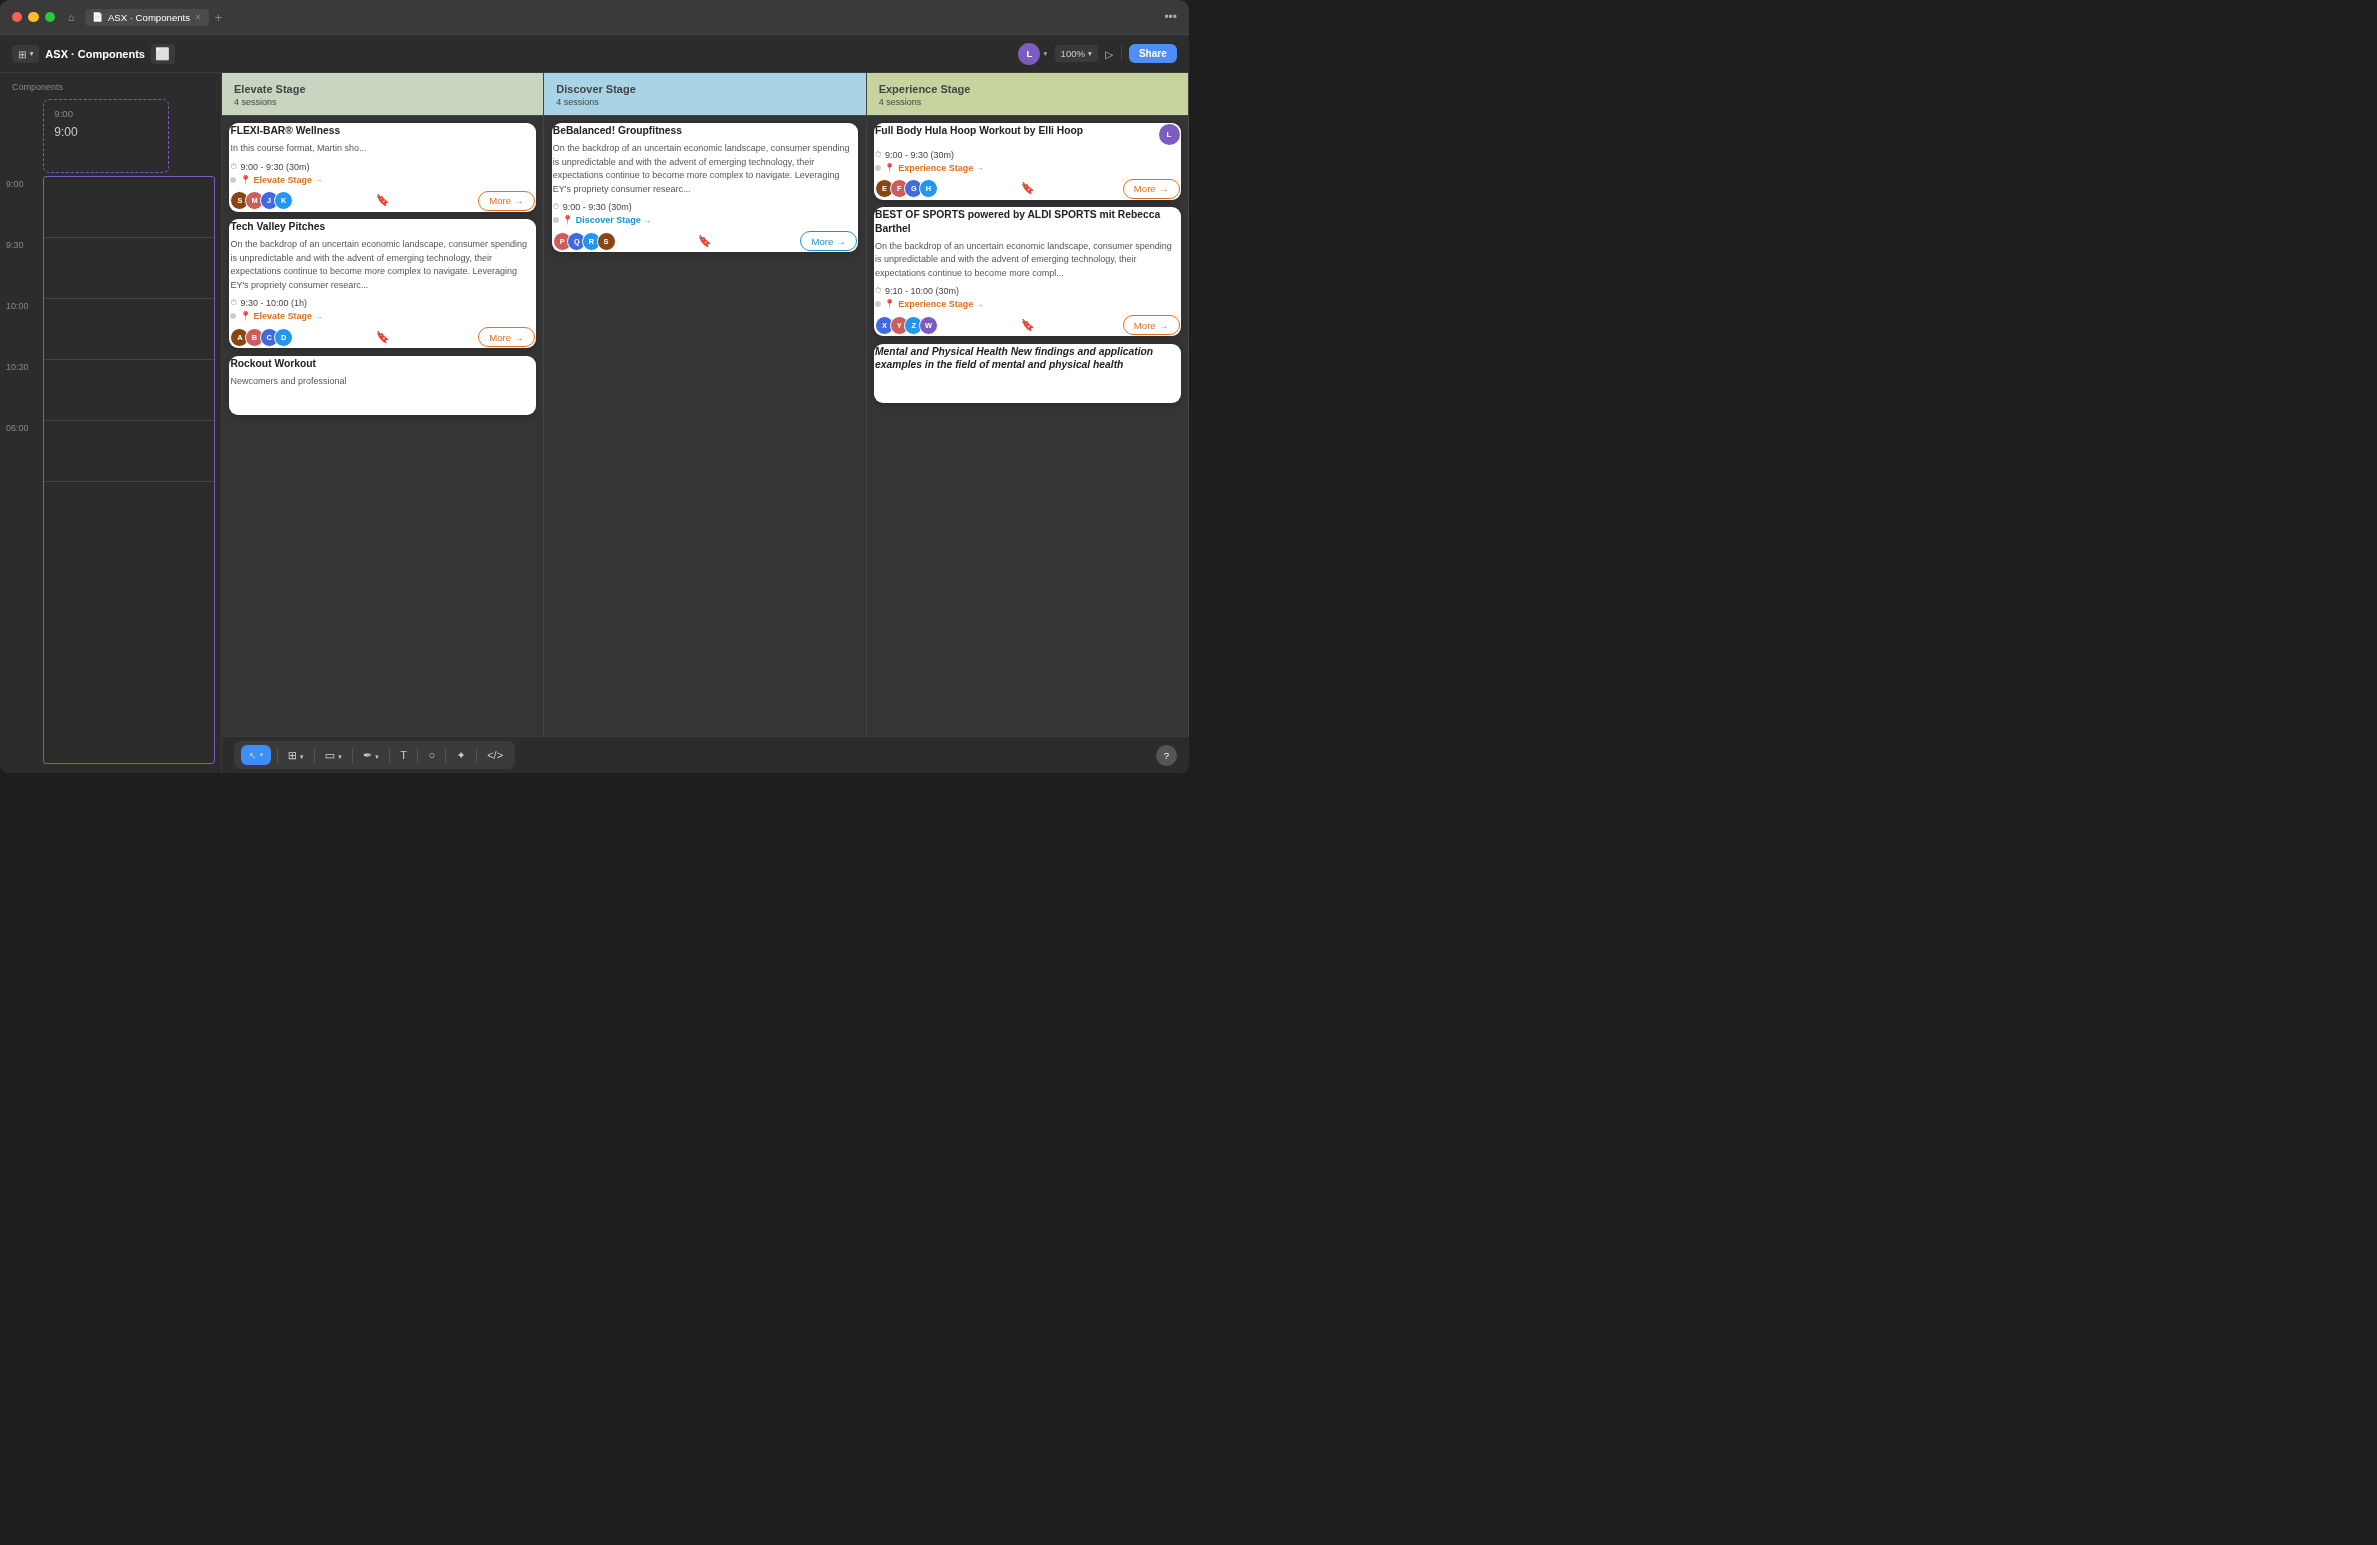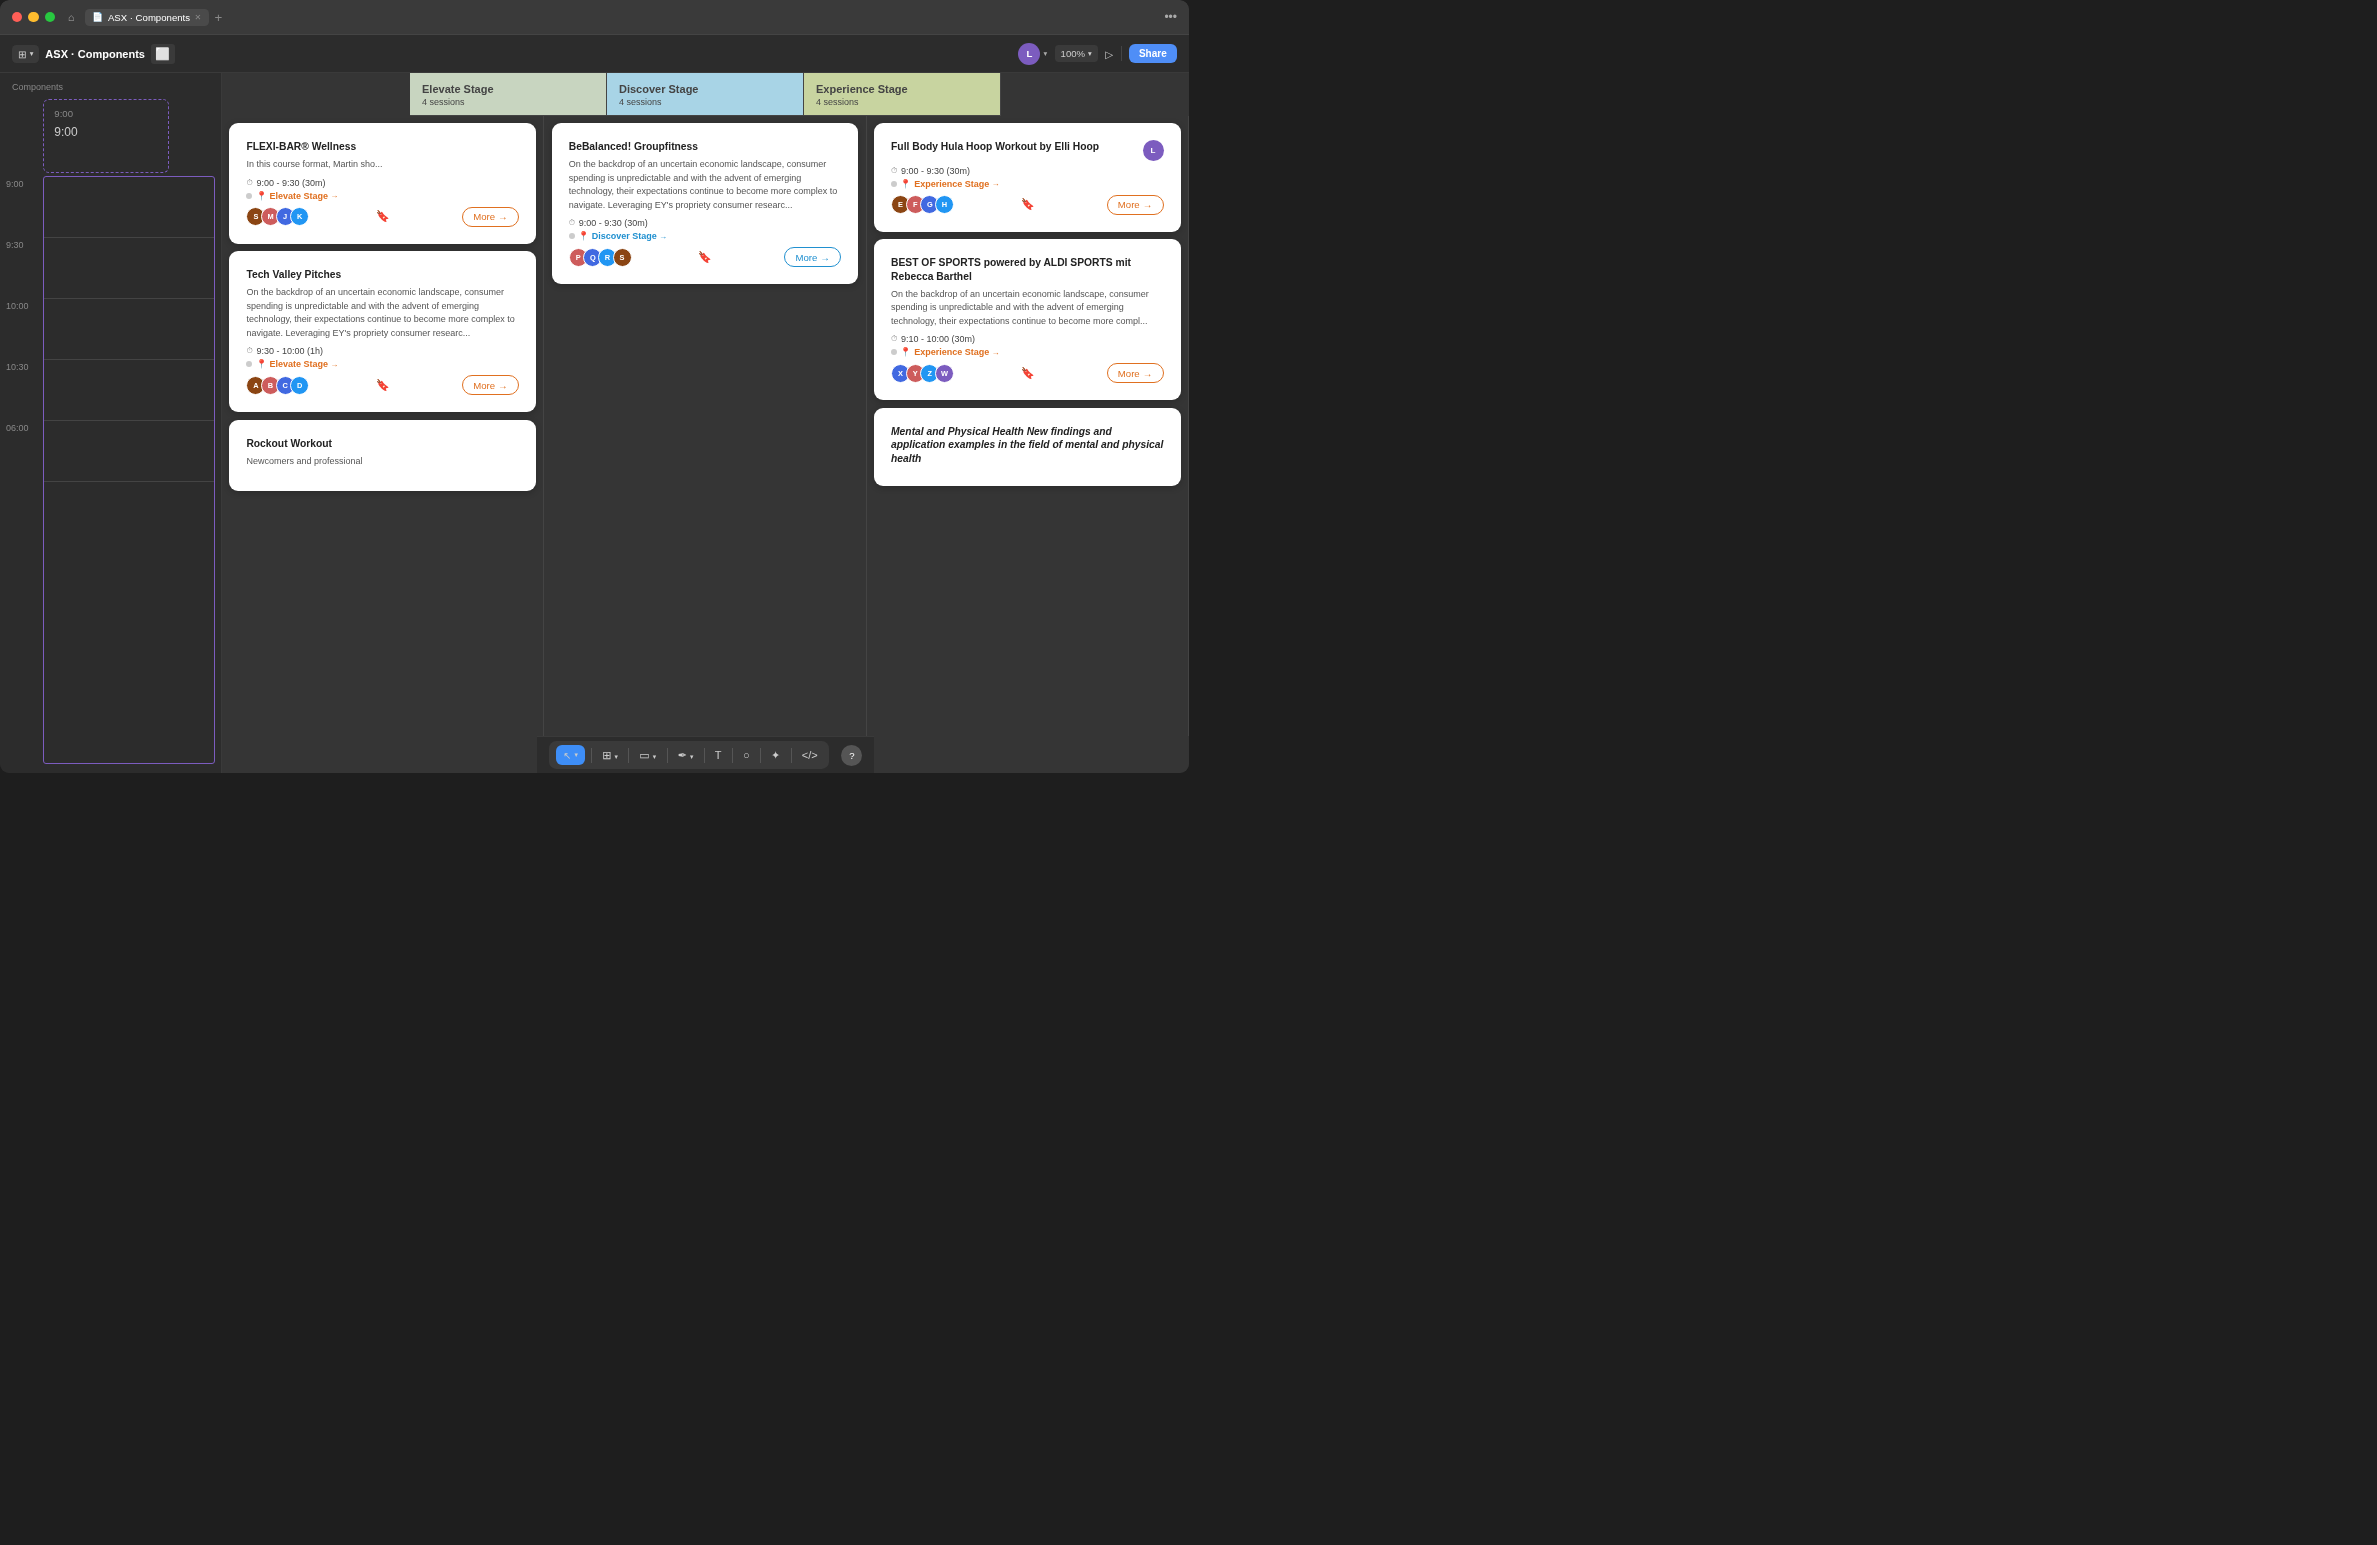--- a/index.html
+++ b/index.html
@@ -232,21 +232,20 @@
     }
 
     
     .content-area {
       flex: 1;
       overflow-x: auto;
       overflow-y: hidden;
       background: #353535;
       display: flex;
       flex-direction: column;
-      align-items: center;
     }
 
     
     .stage-headers {
       display: flex;
       background: #353535;
       border-bottom: 0.7px solid #444;
       min-width: 591px;
     }
 
@@ -294,21 +293,21 @@
       padding: 7.4px 7.4px;
       display: flex;
       flex-direction: column;
       gap: 7.4px;
     }
 
     
     .event-card {
       background: #fff;
       border-radius: 9px;
-      padding: 17px;
+      padding: 1px;
       box-shadow: 0 1.5px 6px rgba(0,0,0,0.2);
     }
 
     .event-title {
       font-size: 10.3px;
       font-weight: 700;
       color: #222;
       margin-bottom: 4.4px;
       line-height: 1.3;
     }

